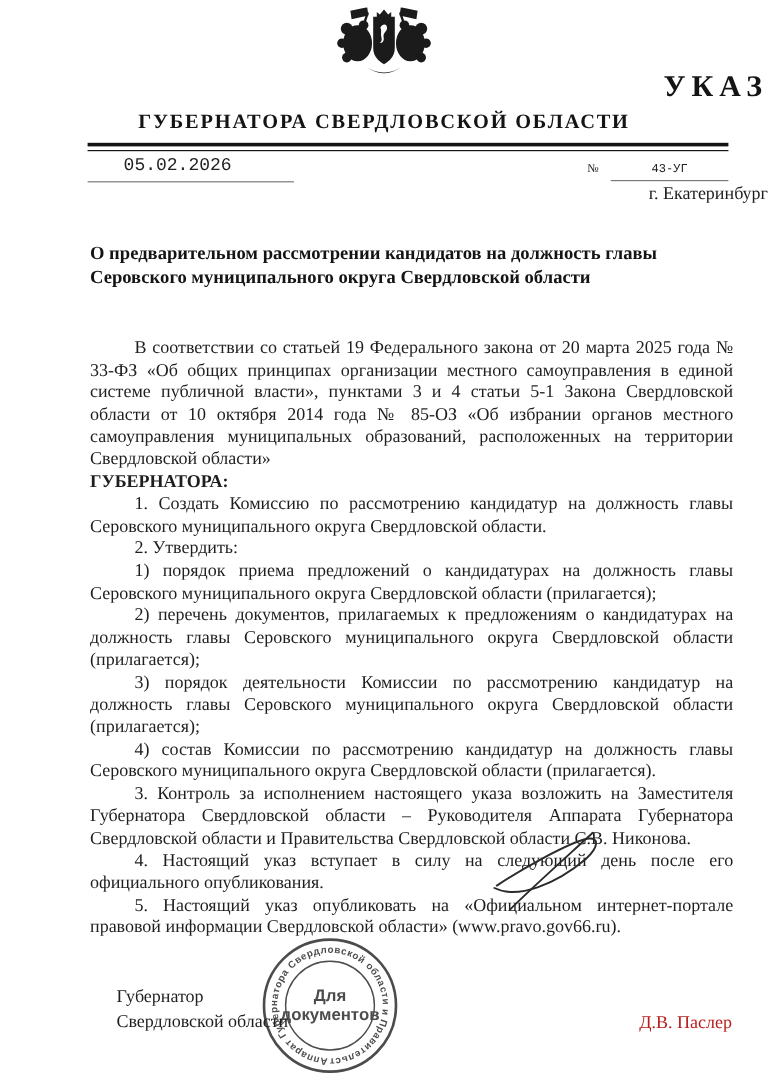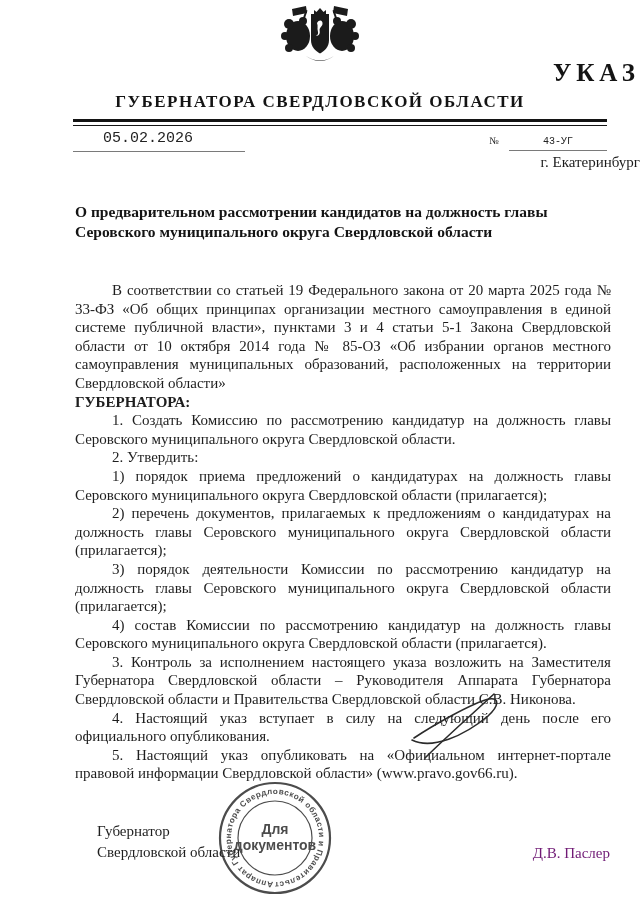--- a/index.html
+++ b/index.html
@@ -58,21 +58,21 @@
   }
   .body-text p{margin:0;}
   .para-indent{text-indent:37px;}
   .para-bold{font-weight:bold;}
   .sig-block{
     position:absolute;top:821px;left:77px;
     font-size:15px;line-height:21px;color:#1e1e1e;margin-left:20px;
   }
   .sig-name{
     position:absolute;top:845px;right:30px;
-    font-size:15px;color:#701a75;
+    font-size:15px;color:#b91c1c;
   }
   .stamp{position:absolute;left:215px;top:778px;opacity:.92;}
   .swoosh{position:absolute;left:398px;top:688px;}
 </style>
 </head>
 <body>
 
 <div class="page">
 
   <svg class="coat" width="88" height="58" viewBox="0 0 88 58" aria-hidden="true">

